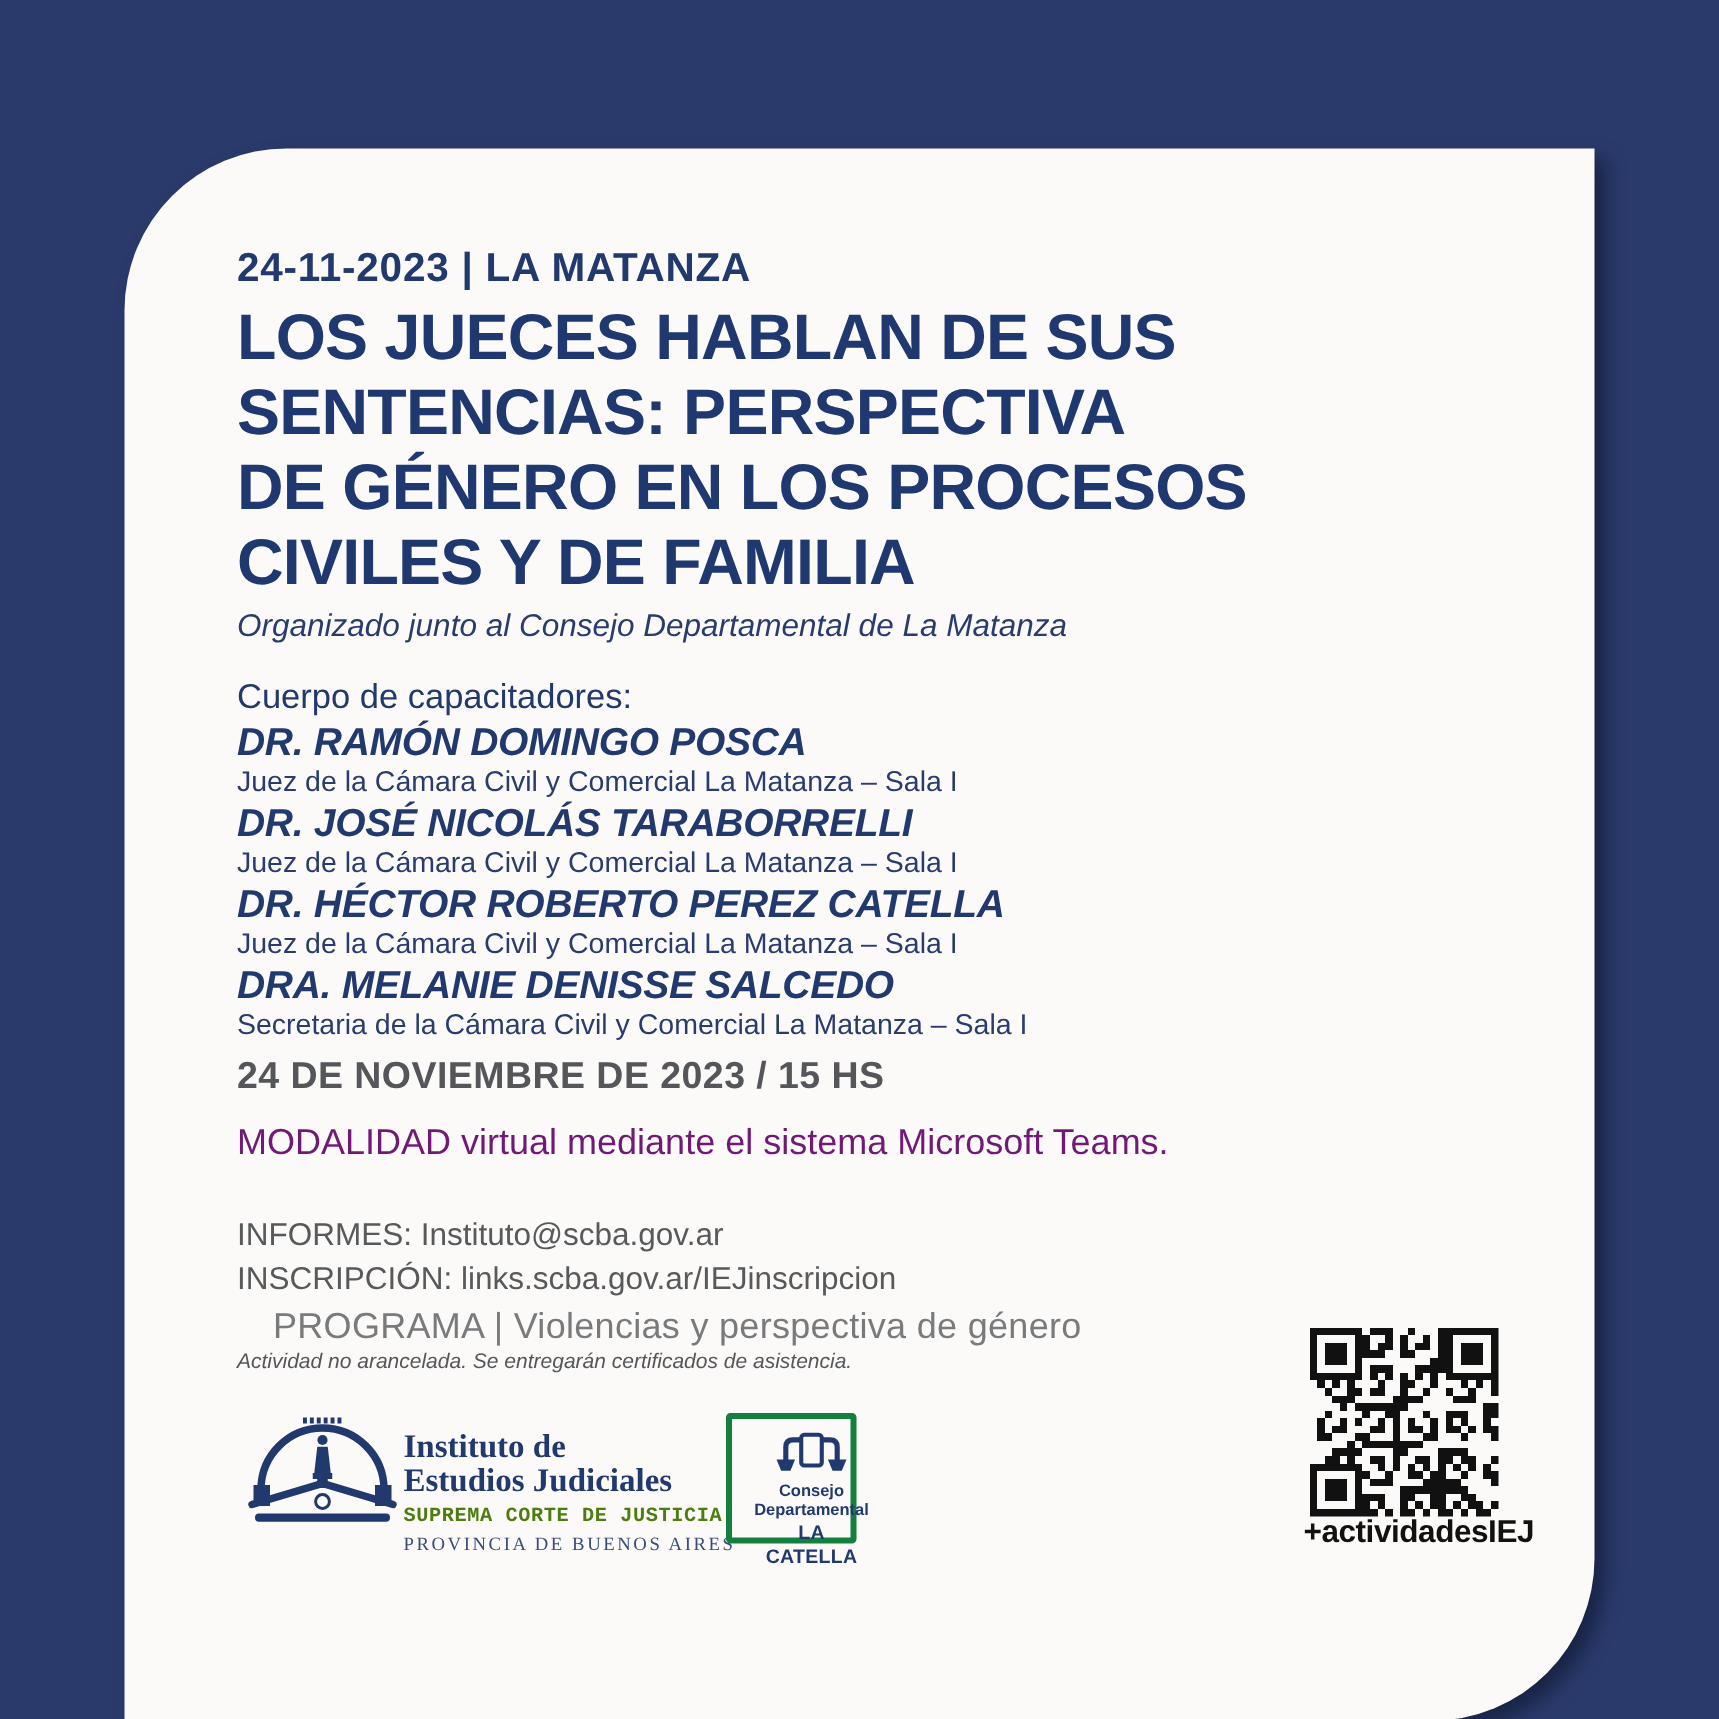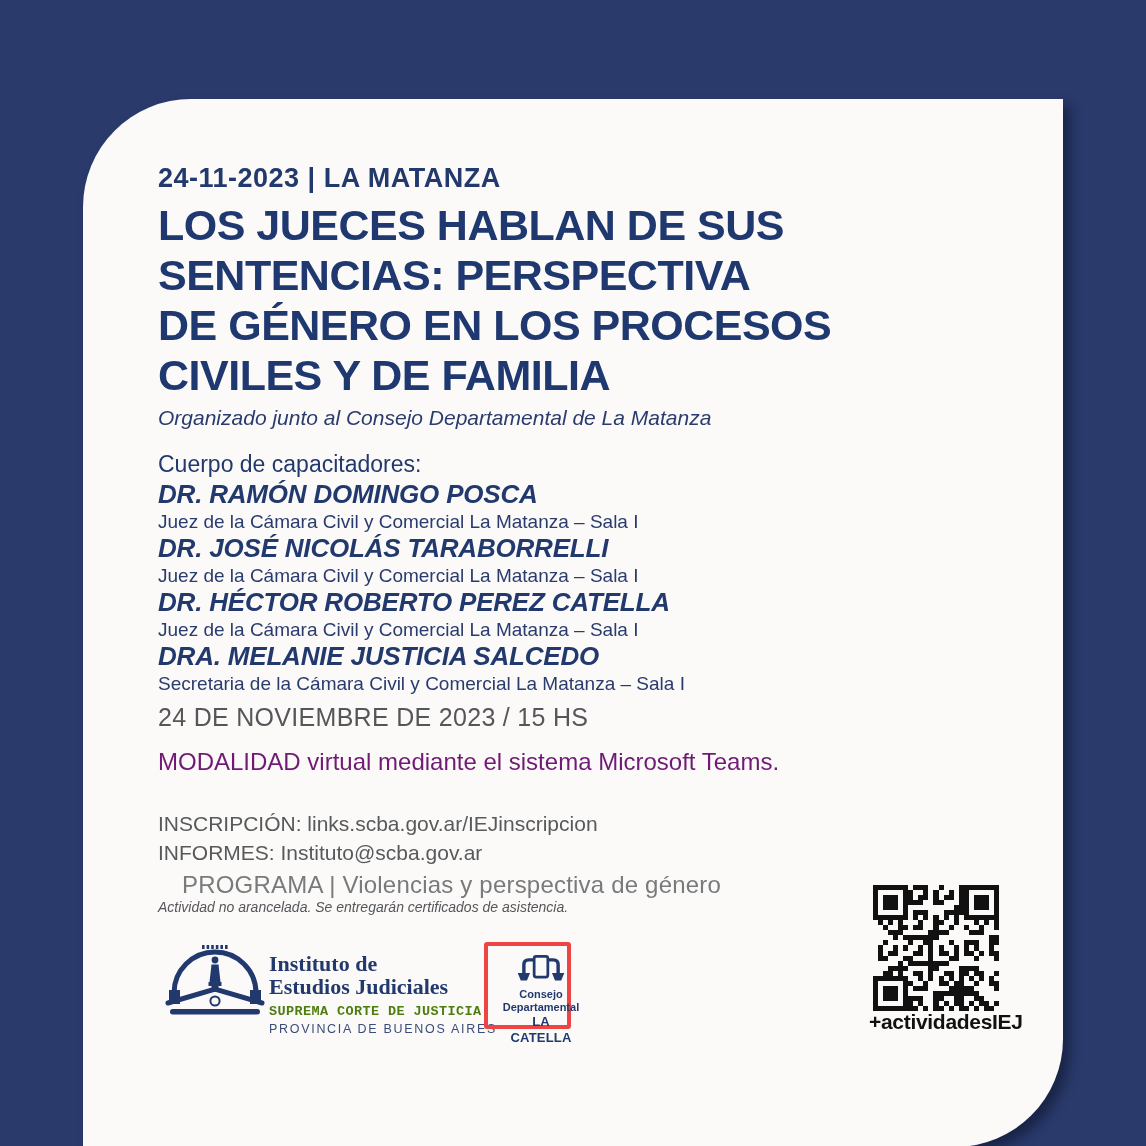--- a/index.html
+++ b/index.html
@@ -45,21 +45,21 @@
   .trainer { height: 54px; }
   .trainer-name {
     font-size: 26px; font-weight: 700; color: #22396E;
     line-height: 29px; letter-spacing: -0.2px; font-style: italic;
   }
   .trainer-role {
     font-size: 19px; color: #2A3B6E; line-height: 25px;
   }
   .schedule {
     left: 75px; top: 604px;
-    font-size: 25px; font-weight: 400; color: #55565A; letter-spacing: 0.3px;
+    font-size: 25px; font-weight: 700; color: #55565A; letter-spacing: 0.3px;
   }
   .modality {
     left: 75px; top: 649px;
     font-size: 24px; color: #701a75;
   }
   .contact {
     left: 75px; top: 710px;
     font-size: 21px; color: #58595B; line-height: 29px; font-weight: 500;
   }
   .program {
@@ -77,26 +77,26 @@
   .inst-text { left: 186px; top: 853px; }
   .inst-name {
     font-family: "Liberation Serif", serif;
     font-weight: 700; font-size: 22px; line-height: 23px; color: #22396E;
   }
   .inst-org1 {
     margin-top: 6px; font-size: 13.5px; font-weight: 700;
     letter-spacing: 0.4px; color: #4d7c0f; font-family: Liberation Mono, monospace;
   }
   .inst-org2 {
-    margin-top: 3px; font-size: 12.5px; letter-spacing: 1.7px; color: #3A4C7A;
+    margin-top: 3px; font-size: 12.5px; letter-spacing: 1.7px; color: #3A4C7A; font-family: Liberation Serif, serif;
   }
 
   .council {
     left: 401px; top: 843px; width: 87px; height: 87px;
-    border: 4px solid #ef4444; border-radius: 3px;
+    border: 4px solid #15803d; border-radius: 3px;
     display: flex; flex-direction: column; align-items: center;
     text-align: center;
     padding-left: 27px;
   }
   .scales-icon { width: 50px; height: 37px; margin-top: 5px; }
   .scales-icon svg { width: 100%; height: 100%; display: block; }
   .council-l { font-size: 11px; font-weight: 700; color: #22396E; line-height: 13px; }
   .council-l3 { font-size: 13px; font-weight: 800; color: #22396E; line-height: 16px; letter-spacing: 0.2px; }
 
   .qr { left: 790px; top: 786px; width: 126px; height: 126px; background: #FBFAF8; }
@@ -132,32 +132,32 @@
       </div>
       <div class="trainer">
         <div class="trainer-name">DR. JOSÉ NICOLÁS TARABORRELLI</div>
         <div class="trainer-role">Juez de la Cámara Civil y Comercial La Matanza – Sala I</div>
       </div>
       <div class="trainer">
         <div class="trainer-name">DR. HÉCTOR ROBERTO PEREZ CATELLA</div>
         <div class="trainer-role">Juez de la Cámara Civil y Comercial La Matanza – Sala I</div>
       </div>
       <div class="trainer">
-        <div class="trainer-name">DRA. MELANIE JUSTICIA SALCEDO</div>
+        <div class="trainer-name">DRA. MELANIE DENISSE SALCEDO</div>
         <div class="trainer-role">Secretaria de la Cámara Civil y Comercial La Matanza – Sala I</div>
       </div>
     </div>
 
     <div class="schedule">24 DE NOVIEMBRE DE 2023 / 15 HS</div>
 
     <div class="modality">MODALIDAD virtual mediante el sistema Microsoft Teams.</div>
 
     <div class="contact">
+      <div>INFORMES: Instituto@scba.gov.ar</div>
       <div>INSCRIPCIÓN: links.scba.gov.ar/IEJinscripcion</div>
-      <div>INFORMES: Instituto@scba.gov.ar</div>
     </div>
 
     <div class="program">PROGRAMA | Violencias y perspectiva de género</div>
 
     <div class="disclaimer">Actividad no arancelada. Se entregarán certificados de asistencia.</div>
 
     <div class="dome-icon">
       <svg viewBox="0 0 100 74" xmlns="http://www.w3.org/2000/svg">
         <line x1="37" y1="3" x2="63" y2="3" stroke="#22396E" stroke-width="4" stroke-dasharray="2.6 2"></line>
         <path d="M9 49 A41 41 0 0 1 91 49" fill="none" stroke="#22396E" stroke-width="5"></path>

